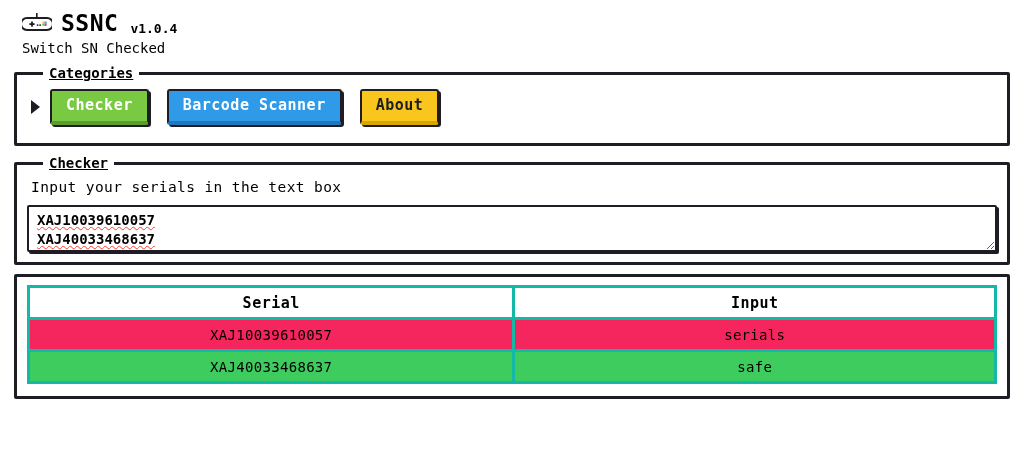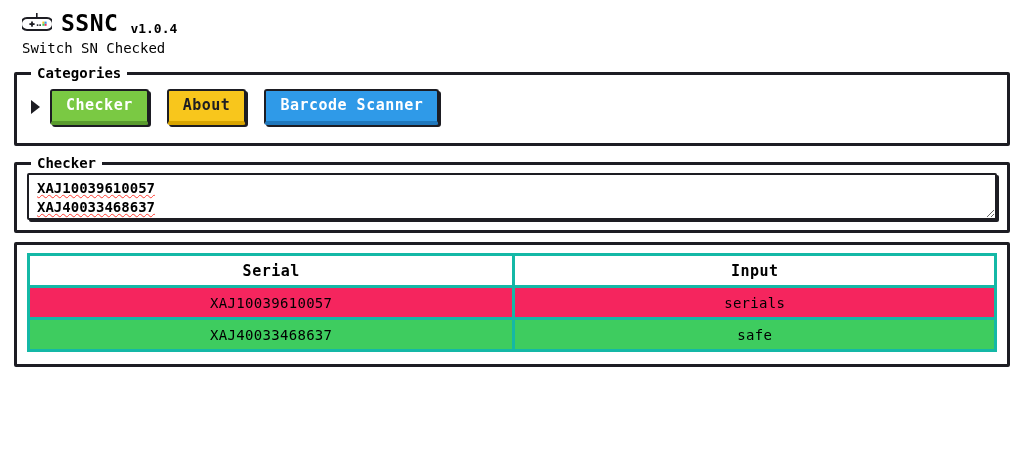--- a/index.html
+++ b/index.html
@@ -65,22 +65,23 @@
     border-radius: 2px;
     margin: 9px 0 0 0;
     padding: 2px 10px 10px 10px;
     background: #ffffff;
     box-sizing: border-box;
   }
   fieldset.panel > legend {
     font-size: 14px;
     font-weight: bold;
     padding: 0 6px;
-    margin-left: 4px;
+    margin-left: 16px;
     letter-spacing: 0px;
+    text-decoration: underline;
   }
 
   
   .cat-row {
     display: flex;
     align-items: center;
     gap: 18px;
     padding: 6px 0 8px 4px;
   }
   .active-marker {
@@ -202,27 +203,28 @@
     <span class="app-title">SSNC</span>
     <span class="app-version">v1.0.4</span>
   </div>
   <div class="app-subtitle">Switch SN Checked</div>
 
   <fieldset class="panel">
     <legend>Categories</legend>
     <div class="cat-row">
       <span class="active-marker"></span>
       <button class="cat-btn checker">Checker</button>
+      <button class="cat-btn barcode">Barcode Scanner</button>
       <button class="cat-btn about">About</button>
-      <button class="cat-btn barcode">Barcode Scanner</button>
     </div>
   </fieldset>
 
   <fieldset class="panel">
     <legend>Checker</legend>
+    <div class="checker-hint">Input your serials in the text box</div>
     <textarea class="serial-input" spellcheck="false" placeholder="" style="">XAJ10039610057
 XAJ40033468637</textarea>
   </fieldset>
 
   <fieldset class="panel">
     <table class="results">
       <colgroup>
           <col class="c-serial">
           <col class="c-status">
         </colgroup>

